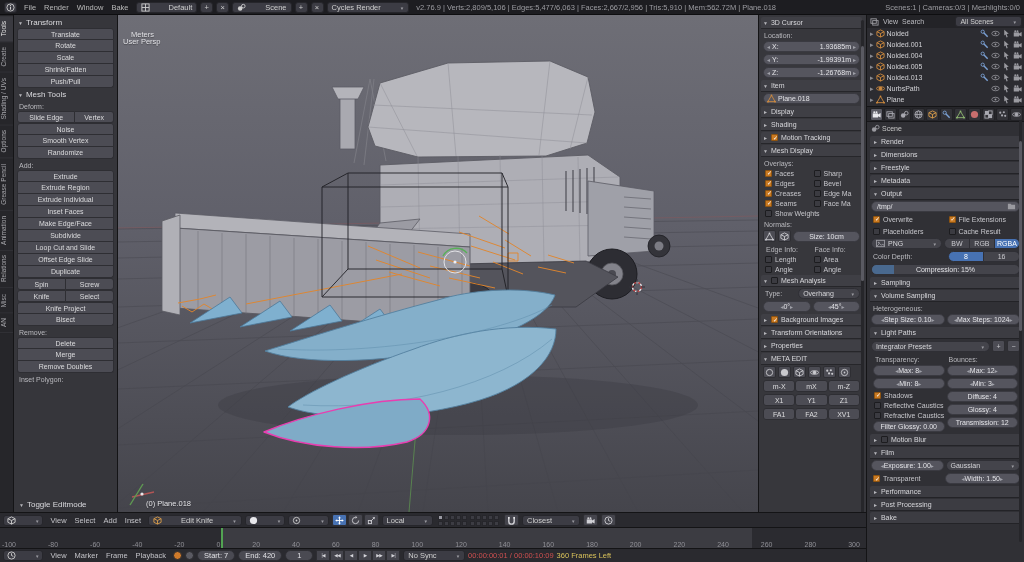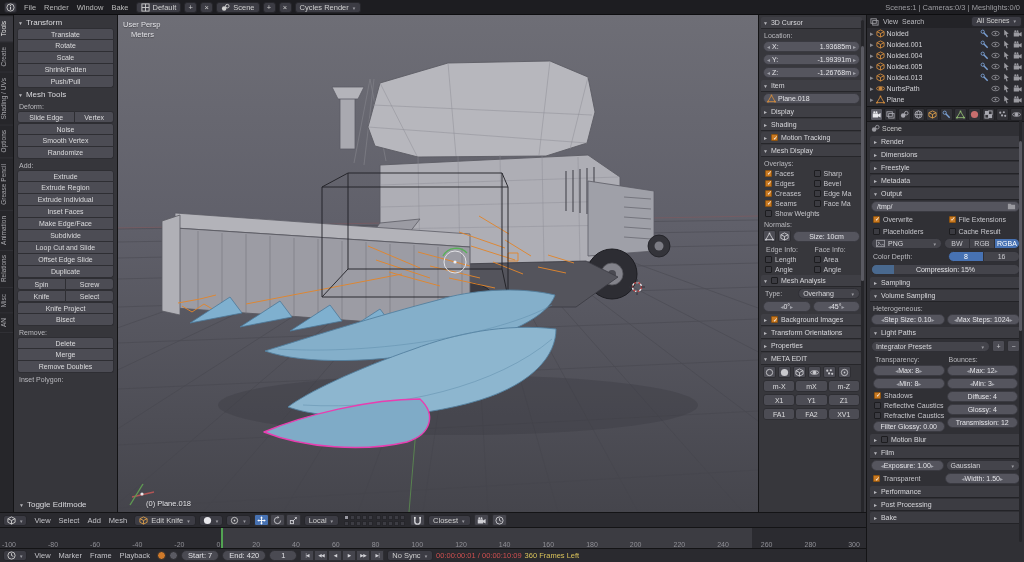--- a/index.html
+++ b/index.html
@@ -5,21 +5,21 @@
 *{box-sizing:border-box;margin:0;padding:0}
 html,body{width:1024px;height:562px;overflow:hidden}
 body{font-family:"Liberation Sans","DejaVu Sans",sans-serif;font-size:8px;color:#c8c8c8;background:#303035}
 #app{position:relative;width:1024px;height:562px;overflow:hidden}
 .abs{position:absolute}
 .fx{display:flex;align-items:center}
 svg.ic{width:9px;height:9px;flex:none}
 
 #info-bar{left:0;top:0;width:1024px;height:15px;background:#1d1d21;border-bottom:1px solid #0e0e10;display:flex;align-items:center;gap:3px;padding:0 4px;font-size:7.5px;color:#b9b9b9}
 .mi{padding:0 4px;height:15px;display:flex;align-items:center;white-space:nowrap}
-.hbtn{background:#3c3c44;border:1px solid #26262b;border-radius:3px;height:11px;display:inline-flex;gap:3px;padding:0 4px;color:#cfcfcf;white-space:nowrap}
+.hbtn{background:#3c3c44;border:1px solid #26262b;border-radius:3px;height:11px;display:inline-flex;align-items:center;gap:19px;padding:0 4px;color:#cfcfcf;white-space:nowrap}
 .hbtn.sq{width:13px;justify-content:center;padding:0}
 .hbtn.sq2{padding:0 3px}
 .tri-d::before{content:"▼";font-size:4.5px;color:#9a9aa0}
 .tri::before{content:"▼";font-size:5px;color:#b5b5ba}
 .tri.c::before{content:"►"}
 .stp-l::before{content:"◂";font-size:6px;color:#9fa0a8}
 .stp-r::before{content:"▸";font-size:6px;color:#9fa0a8}
 .stat{color:#9d9da2;margin-left:4px;white-space:nowrap}
 
 #tabstrip{left:0;top:15px;width:14px;height:497px;background:#26262a;border-right:1px solid #141416;display:flex;flex-direction:column;align-items:center;padding-top:1px;overflow:hidden}
@@ -247,20 +247,21 @@
           <use href="#s-scene"></use>
         </svg>
         <span>Scene</span>
       </span>
     <span class="hbtn sq">+</span>
     <span class="hbtn sq">×</span>
     <span class="hbtn">
         <span>Cycles Render</span>
         <span class="tri-d"></span>
       </span>
+    <span class="stat">v2.76.9 | Verts:2,809/5,106 | Edges:5,477/6,063 | Faces:2,667/2,956 | Tris:5,910 | Mem:562.72M | Plane.018</span>
     <span class="stat" style="margin-left:auto">Scenes:1 | Cameras:0/3 | Meshlights:0/0</span>
   </div>
 
   <div id="tabstrip" class="abs">
       <span class="vtab">Tools</span>
       <span class="vtab">Create</span>
       <span class="vtab">Shading / UVs</span>
       <span class="vtab">Options</span>
       <span class="vtab">Grease Pencil</span>
       <span class="vtab">Animation</span>
@@ -492,21 +493,21 @@
             <line x1="511" y1="272" x2="515" y2="272" stroke="#33333a"></line>
             <line x1="523" y1="272" x2="527" y2="272" stroke="#33333a"></line>
         </g>
       </g>
       <g>
         <line x1="14" y1="482" x2="36" y2="477" stroke="#b25555" stroke-width="1.4"></line>
         <line x1="25" y1="469" x2="12" y2="490" stroke="#5f9a52" stroke-width="1.4"></line>
         <circle cx="24" cy="479" r="1.6" fill="#e6e6ea"></circle>
       </g>
     </svg>
-    <span class="vtext" style="left:5px;top:5px">User Persp</span>
+    <span class="vtext" style="left:5px;top:22px">User Persp</span>
     <span class="vtext" style="left:13px;top:15px">Meters</span>
     <span class="vtext" style="left:28px;top:484px">(0) Plane.018</span>
   </div>
 
   <div id="npanel" class="abs">
     <div class="nph">
         <span class="tri"></span>
         <span>3D Cursor</span>
       </div>
     <div class="lab">Location:</div>
@@ -1190,21 +1191,21 @@
     <span class="hbtn sq2">
         <svg class="ic">
           <use href="#s-cube"></use>
         </svg>
         <span class="tri-d"></span>
       </span>
     <div class="fx">
         <span class="mi">View</span>
         <span class="mi">Select</span>
         <span class="mi">Add</span>
-        <span class="mi">Mesh</span>
+        <span class="mi">Inset</span>
       </div>
     <span class="hbtn">
         <svg class="ic" style="color:#d89c4a">
           <use href="#s-cube"></use>
         </svg>
         <span>Edit Knife</span>
         <span class="tri-d"></span>
       </span>
     <span class="hbtn sq2">
         <svg class="ic" style="color:#e8e8ec">

